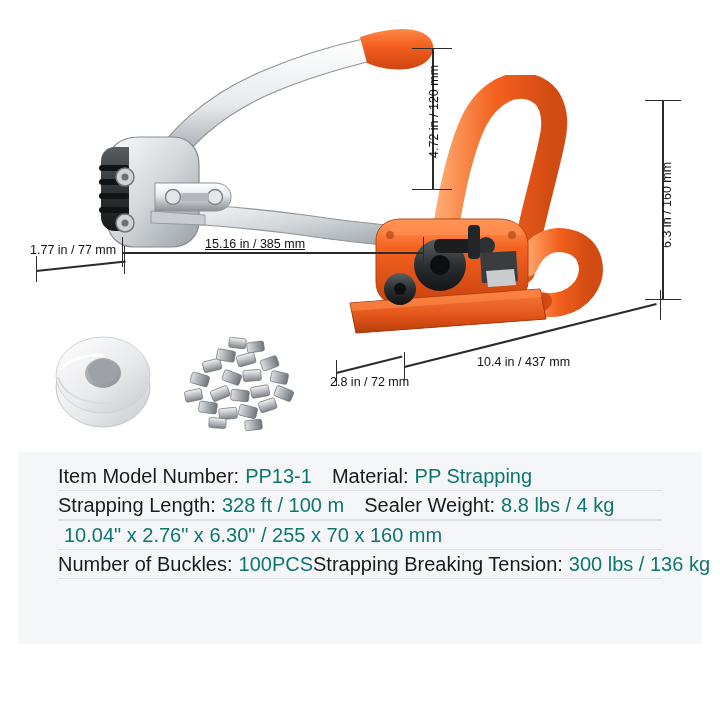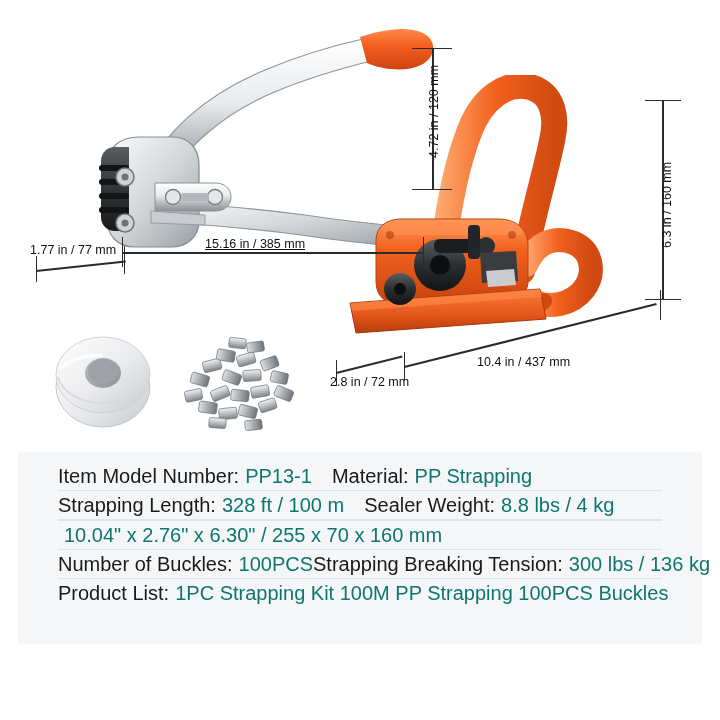--- a/index.html
+++ b/index.html
@@ -295,20 +295,16 @@
 
     <div class="spec-row">
       <span class="lbl">Number of Buckles:</span>
       <span class="val">100PCS</span>
       <span class="gap"></span>
       <span class="lbl">Strapping Breaking Tension:</span>
       <span class="val">300 lbs / 136 kg</span>
     </div>
     <div class="spec-sep"></div>
 
-    <div class="spec-row">
-      <span class="lbl">Product List:</span>
-      <span class="val">1PC Strapping Kit   100M PP Strapping   100PCS Buckles</span>
-    </div>
 
   </div>
 
 </div>
 
 </body></html>

